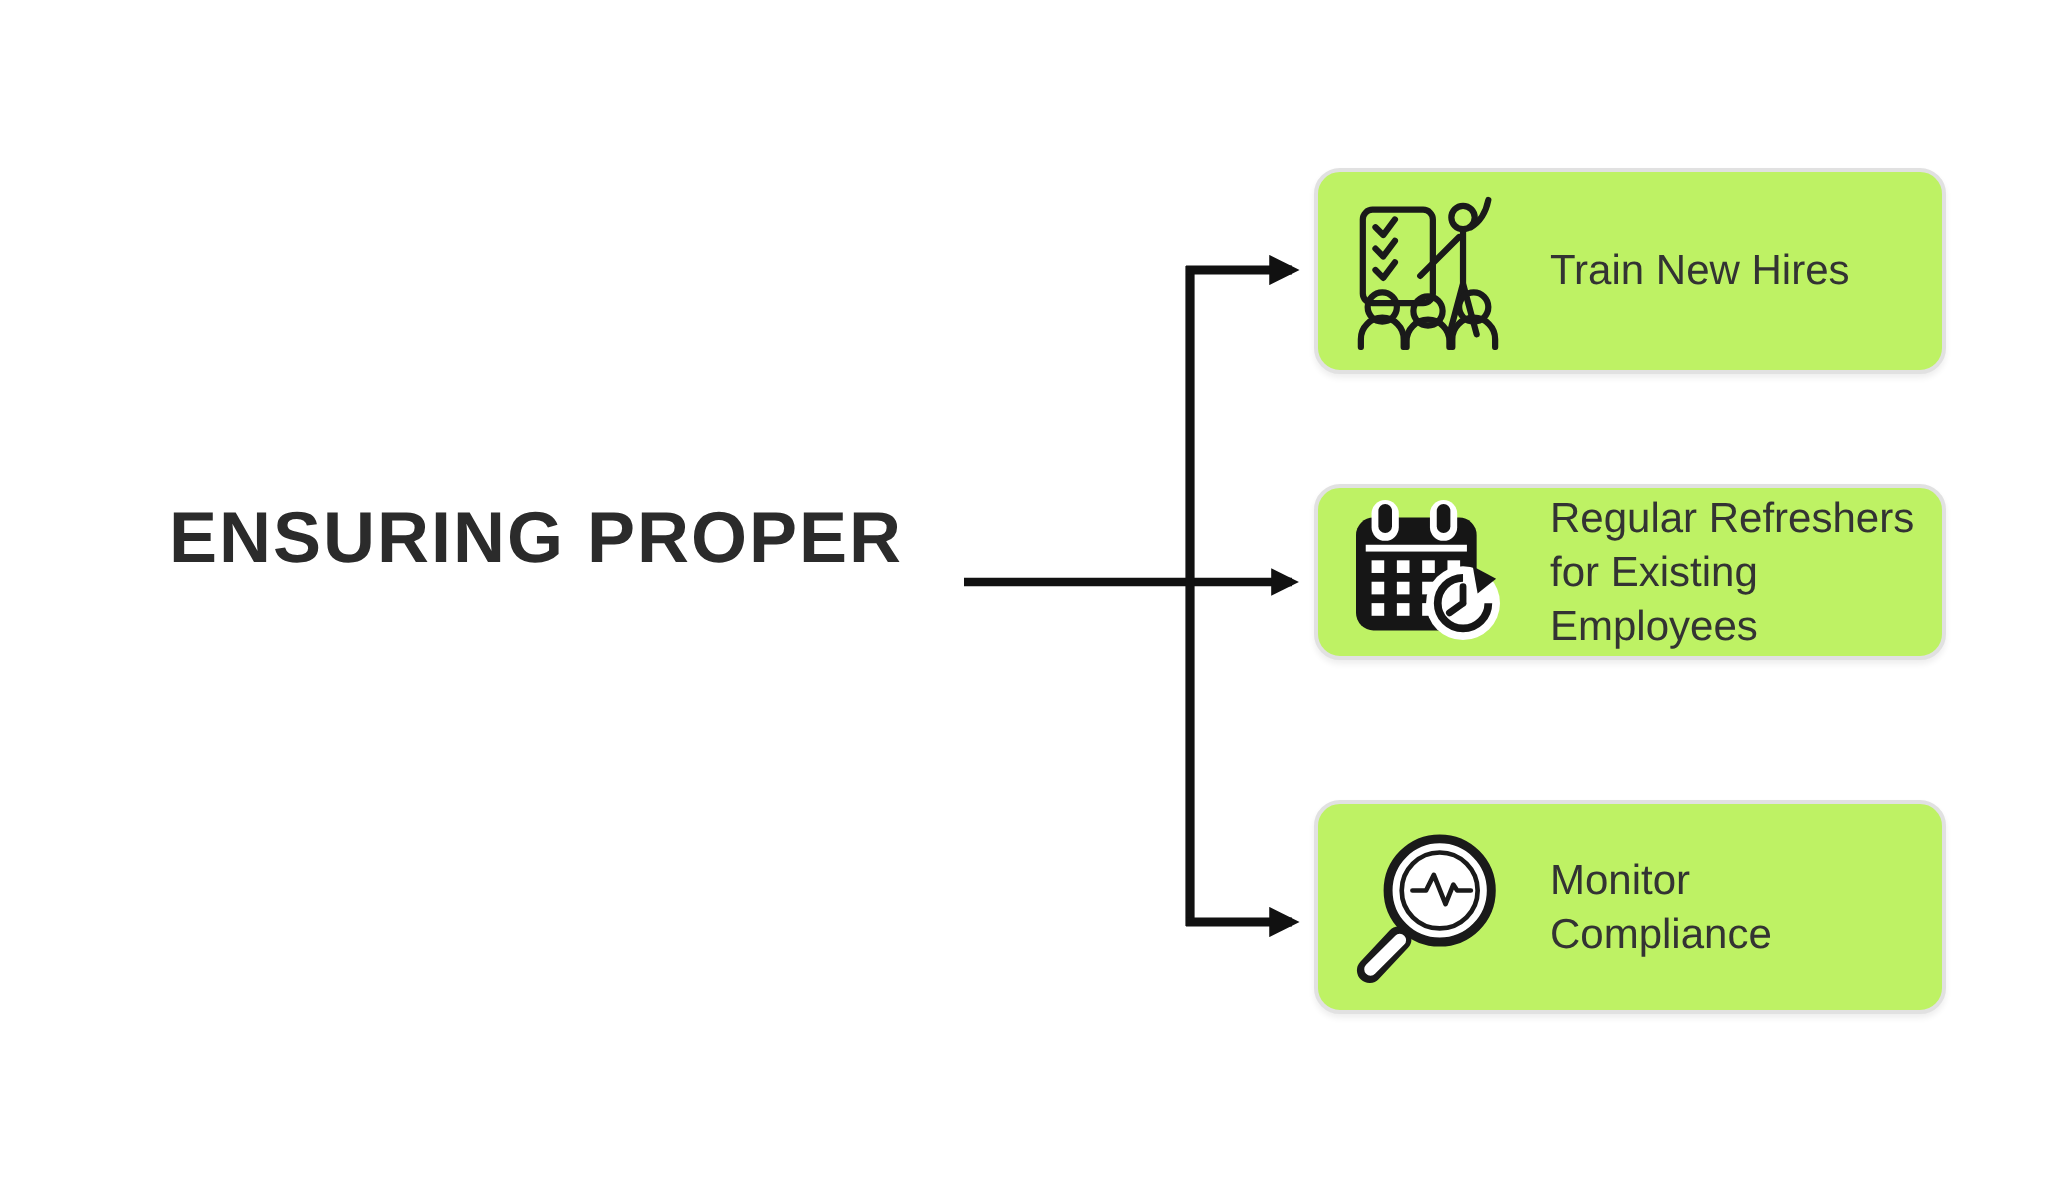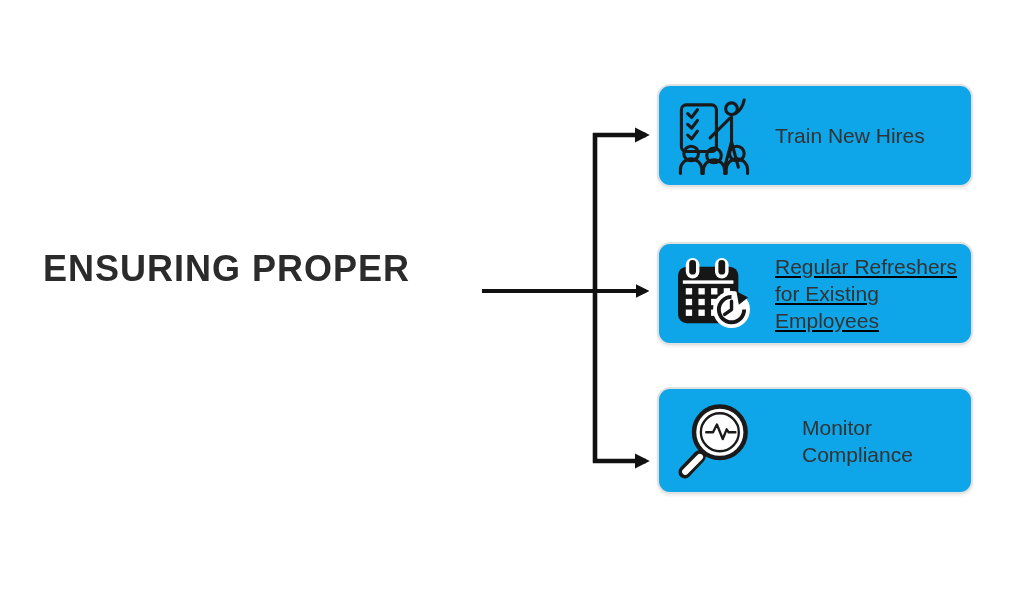--- a/index.html
+++ b/index.html
@@ -10,47 +10,48 @@
     height: 597px;
     background: #ffffff;
     overflow: hidden;
     font-family: "Liberation Sans", sans-serif;
   }
   .title {
     position: absolute;
     left: 43px;
     top: 247px;
     width: 450px;
+    text-align: center;
     font-weight: bold;
     font-size: 36px;
     line-height: 43px;
     letter-spacing: 1px;
     color: #2b2b2b;
   }
   .title span { display: block; white-space: nowrap; }
   .connectors {
     position: absolute;
     left: 0; top: 0;
     width: 1024px; height: 597px;
   }
   .card {
     position: absolute;
     left: 657px;
     width: 316px;
-    background: #0ea5e9;
+    background: #bef264;
     border: 2px solid #e1e1e1;
     border-radius: 13px;
     box-shadow: 0 2px 3px rgba(0,0,0,0.07);
     display: flex;
     align-items: center;
     padding: 0 12px 0 14px;
   }
   .card-1 { top: 84px;  height: 103px; }
-  .card-2 { top: 242px; height: 103px; text-decoration: underline; }
-  .card-3 { top: 387px; height: 107px; gap: 27px; }
+  .card-2 { top: 242px; height: 88px; }
+  .card-3 { top: 400px; height: 107px; }
   .card-icon {
     width: 82px;
     flex: 0 0 82px;
     display: flex;
     align-items: center;
     justify-content: center;
   }
   .card-label {
     margin-left: 20px;
     font-size: 21px;

